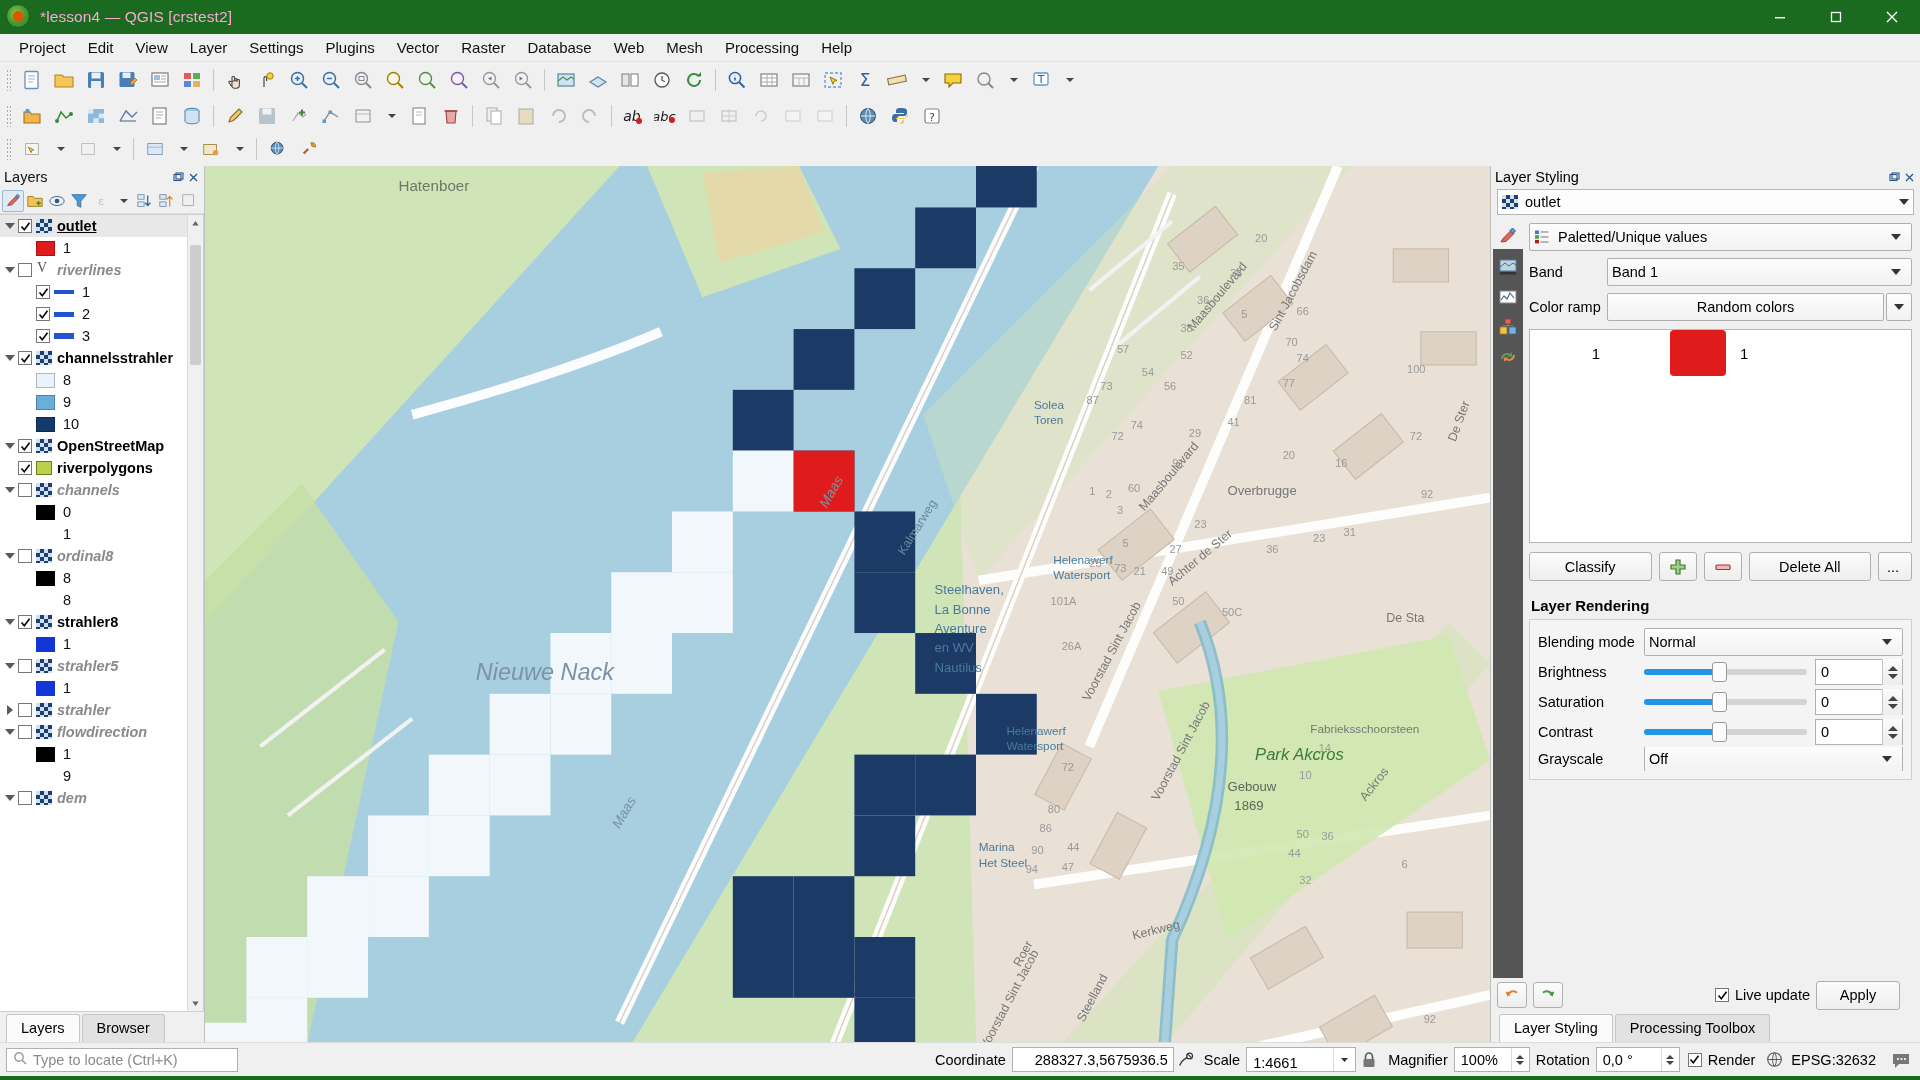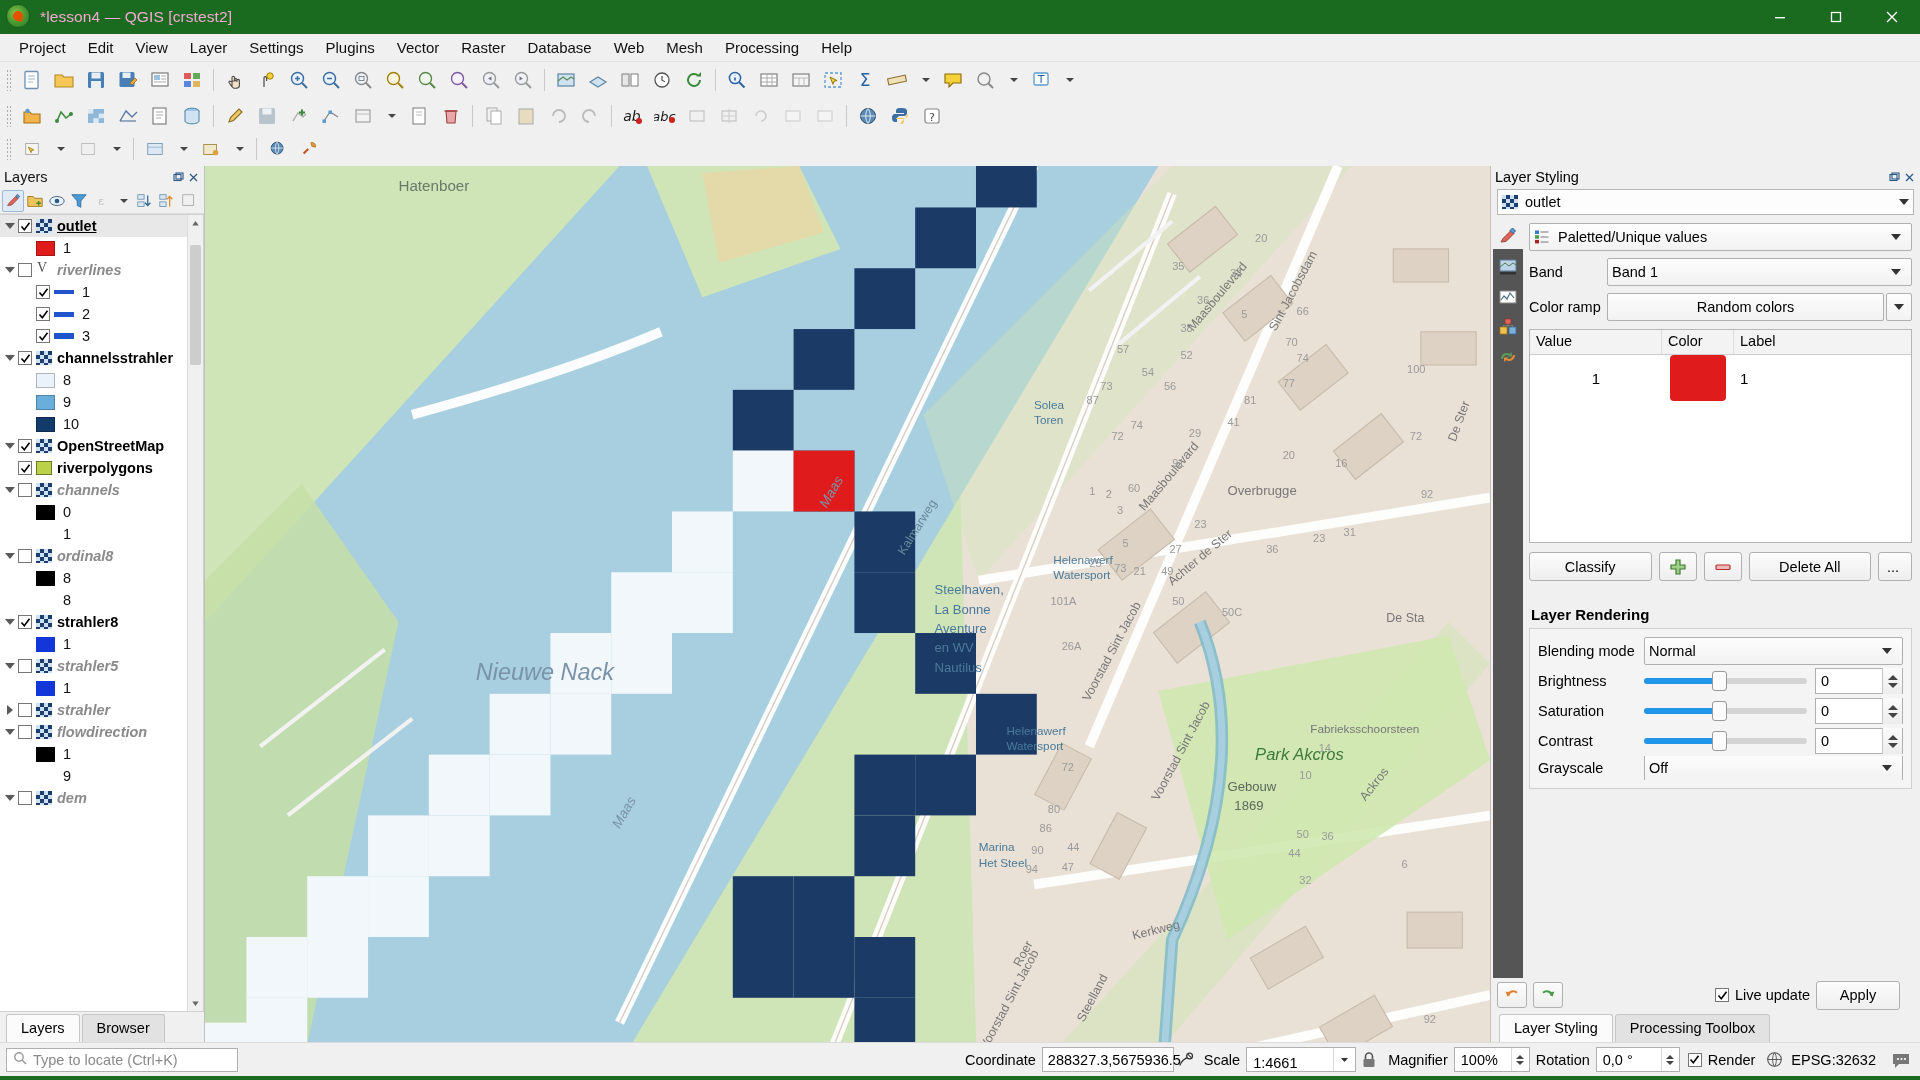--- a/index.html
+++ b/index.html
@@ -160,21 +160,21 @@
   .vt-row .vt-c2 { border: 0; display: flex; align-items: center; justify-content: center; }
   .vt-row .vt-c3 { border: 0; padding-left: 6px; }
   .colorbox { width: 56px; height: 46px; border-radius: 4px; }
   .btnrow { display: flex; align-items: center; gap: 7px; margin-top: 9px; }
   .btn { height: 29px; border: 1px solid #b0b0b0; background: linear-gradient(#fcfcfc,#eeeeee);
          border-radius: 3px; display: flex; align-items: center; justify-content: center;
          font-size: 14.5px; padding: 0 10px; }
   .btn.wide { flex: 1 1 0; }
   .btn.icon { width: 38px; padding: 0; }
   .btn.dots { width: 34px; padding: 0; gap: 2px; }
-  .sect-title { font-weight: bold; font-size: 15px; margin: 25px 0 5px 2px; }
+  .sect-title { font-weight: bold; font-size: 15px; margin: 16px 0 5px 2px; }
   .rendbox { border: 1px solid #cfcfcf; padding: 7px 8px 8px; background: #f4f4f4; }
   .rrow { display: flex; align-items: center; height: 30px; }
   .rlabel { width: 106px; flex: 0 0 106px; font-size: 14.5px; }
   .slider { flex: 1; height: 22px; position: relative; display: flex; align-items: center; margin-right: 8px; }
   .slider .track { position: absolute; left: 0; right: 0; height: 6px; background: #d4d4d4; border-radius: 3px; }
   .slider .fill { position: absolute; left: 0; height: 6px; background: #2196e8; border-radius: 3px; }
   .slider .knob { position: absolute; width: 15px; height: 20px; background: #fbfbfb;
                   border: 1px solid #9a9a9a; border-radius: 3px; }
   .spin { width: 88px; flex: 0 0 88px; height: 26px; border: 1px solid #b0b0b0; background: #fff;
           display: flex; align-items: center; font-size: 14.5px; padding-left: 5px; position: relative; }
@@ -1308,25 +1308,20 @@
             <div class="flabel">Color ramp</div>
             <div class="combo" style="flex:1;justify-content:flex-end;">
               <span style="flex:1;text-align:center;">Random colors</span>
             </div>
             <div class="combo" style="width:26px;margin-left:2px;padding:0;justify-content:center;">
               <span class="cbarrow" style="margin:0;"></span>
             </div>
           </div>
 
           <div class="valtable">
-            <div class="vt-head">
-              <div class="vt-c1">Value</div>
-              <div class="vt-c2">Color</div>
-              <div class="vt-c3">Label</div>
-            </div>
             <div class="vt-row">
               <div class="vt-c1">1</div>
               <div class="vt-c2">
                   <div class="colorbox" style="background:#e01b1b"></div>
                 </div>
               <div class="vt-c3">1</div>
             </div>
           </div>
 
           <div class="btnrow">
@@ -1456,21 +1451,21 @@
       <span>
         <svg width="14" height="14" viewBox="0 0 14 14">
             <circle cx="6" cy="6" r="4.2" fill="none" stroke="#9a9a9a" stroke-width="1.4"></circle>
             <path d="M9.2 9.2L13 13" stroke="#9a9a9a" stroke-width="1.6"></path>
           </svg>
       </span>
       <span>Type to locate (Ctrl+K)</span>
     </div>
     <div class="sb-spacer"></div>
     <div class="sb-label">Coordinate</div>
-    <div class="sb-field" style="width:132px;">
+    <div class="sb-field" style="width:162px;justify-content:flex-end;">
       <span>288327.3,5675936.5</span>
     </div>
     <div style="width:24px;display:flex;align-items:center;justify-content:center;">
       <svg width="18" height="18" viewBox="0 0 20 20">
           <path d="M3 16c2-5 6-8 11-10" fill="none" stroke="#333" stroke-width="1.4"></path>
           <circle cx="14" cy="5.5" r="3.2" fill="#fff" stroke="#333" stroke-width="1.4"></circle>
           <path d="M12 3.5l4 4" stroke="#333" stroke-width="1.2"></path>
         </svg>
     </div>
     <div class="sb-label">Scale</div>

